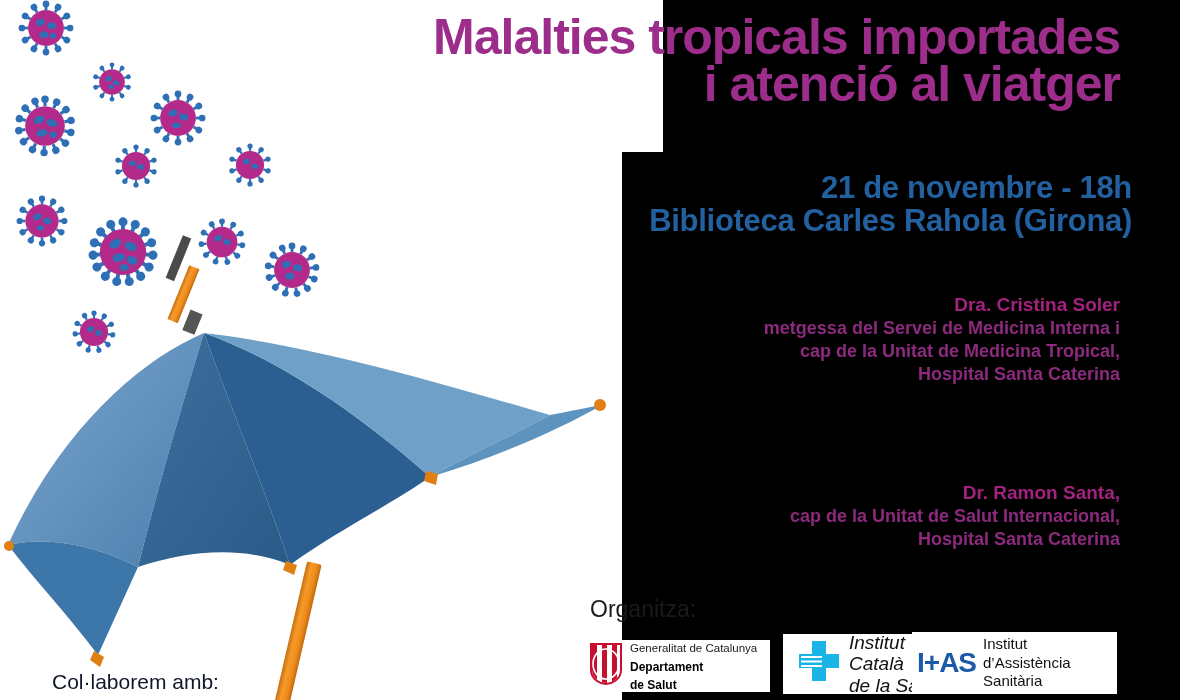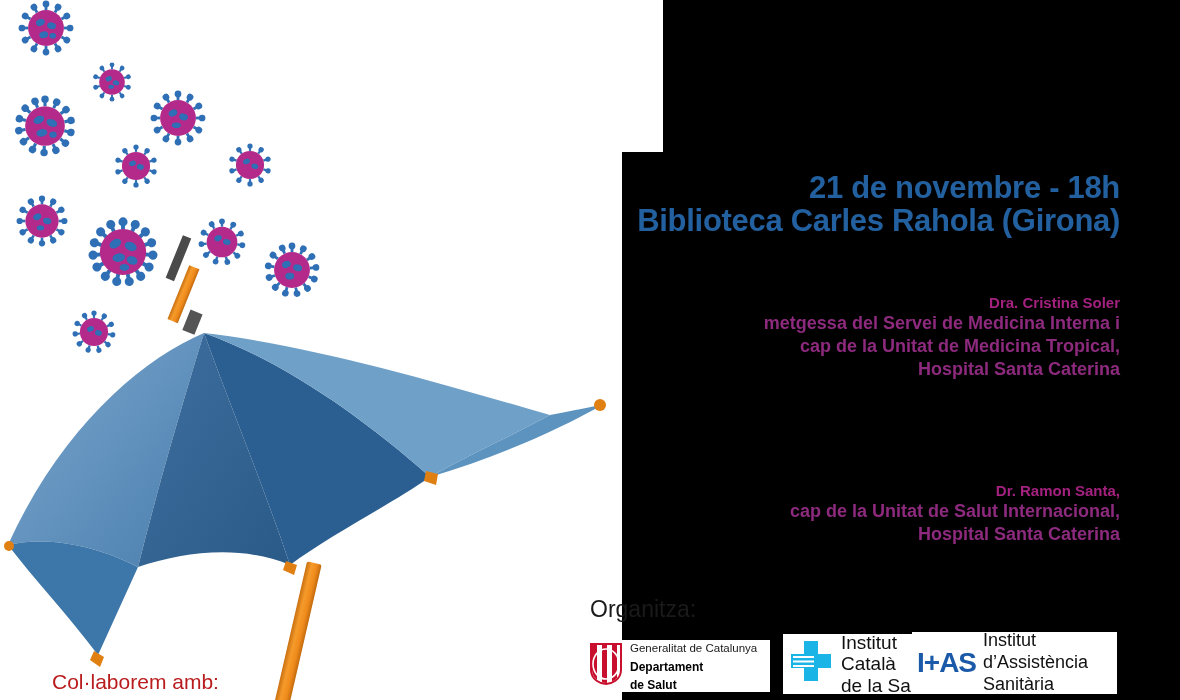--- a/index.html
+++ b/index.html
@@ -69,21 +69,21 @@
     color: #9c2d8a;
     font-size: 50px;
     font-weight: bold;
     letter-spacing: -1px;
     font-family: "Liberation Sans", sans-serif;
   }
 
   #datetime-block {
     position: absolute;
     top: 172px;
-    left: 0;
+    left: 12px;
     width: 1120px;
     text-align: right;
     z-index: 5;
     line-height: 1.06;
   }
   .datetime-line {
     display: block;
     color: #22609f;
     font-size: 31px;
     font-weight: bold;
@@ -96,21 +96,21 @@
     width: 560px;
     text-align: right;
     z-index: 5;
     line-height: 1.28;
   }
   #speaker-1 { top: 293px; }
   #speaker-2 { top: 481px; }
   .speaker-name {
     display: block;
     color: #a4217f;
-    font-size: 15px;
+    font-size: 19px;
     font-weight: bold;
   }
   .speaker-role {
     display: block;
     color: #8d2a7e;
     font-size: 18px;
     font-weight: bold;
   }
 
   #organitza-label {
@@ -120,21 +120,21 @@
     font-size: 23px;
     color: #1a1a1a;
     z-index: 6;
     font-weight: normal;
   }
   #collaborem-label {
     position: absolute;
     left: 52px;
     top: 670px;
     font-size: 21px;
-    color: #b91c1c;
+    color: #0f172a;
     z-index: 6;
     text-align: center;
   }
 
   
   .logo-box {
     position: absolute;
     background: #ffffff;
     z-index: 6;
     display: flex;
@@ -146,39 +146,40 @@
     top: 640px;
     width: 185px;
     height: 52px;
     padding: 3px 4px;
   }
   #logo-ics {
     left: 783px;
     top: 634px;
     width: 172px;
     height: 60px;
-    padding: 3px 5px;
+    padding: 3px 13px;
+    font-style: italic;
   }
   #logo-ias {
     left: 912px;
     top: 632px;
     width: 205px;
     height: 62px;
     padding: 12px 5px;
   }
   .logo-text {
     font-family: "Liberation Sans", sans-serif;
     color: #000000;
     line-height: 1.16;
   }
   .gencat-top { font-size: 11.5px; font-weight: normal; color:#1a1a1a; }
   .gencat-bold { font-size: 12px; font-weight: bold; color:#000; }
   .ics-text { font-size: 19px; font-weight: normal; color:#111; line-height:1.12; }
   .ias-word { font-size: 28px; font-weight: bold; color:#1a5aa8; letter-spacing:-1px; }
-  .ias-text { font-size: 18px; color:#111; line-height:1.22; }
+  .ias-text { font-size: 15px; color:#111; line-height:1.22; }
   .logo-sep { width: 7px; flex: 0 0 auto; }
 </style>
 </head>
 <body>
 
 <div id="poster">
 
   <div class="virus" style="left:18px; top:0px;">
     <svg width="56" height="56" viewBox="0 0 100 100">
       <g fill="#2f6fb5">
@@ -870,20 +871,24 @@
       <rect x="327" y="578" width="15" height="78" rx="2" fill="url(#shaftGrad)" transform="rotate(13 334 617)"></rect>
 
       <path d="M 350,650 C 380,690 440,688 462,654 C 480,626 468,598 444,588" fill="none" stroke="#ef8f1e" stroke-width="17" stroke-linecap="round"></path>
       <path d="M 352,654 C 380,688 436,686 456,656 C 472,630 462,606 442,596" fill="none" stroke="#d4781a" stroke-width="5" stroke-linecap="round" opacity="0.5"></path>
     </svg>
   </div>
 
   <div id="dark-panel"></div>
   <div id="dark-panel-2"></div>
 
+  <div id="title-block">
+    <span class="title-line">Malalties tropicals importades</span>
+    <span class="title-line">i atenció al viatger</span>
+  </div>
 
   <div id="datetime-block">
     <span class="datetime-line">21 de novembre - 18h</span>
     <span class="datetime-line">Biblioteca Carles Rahola (Girona)</span>
   </div>
 
   <div class="speaker-block" id="speaker-1">
     <span class="speaker-name">Dra. Cristina Soler</span>
     <span class="speaker-role">metgessa del Servei de Medicina Interna i</span>
     <span class="speaker-role">cap de la Unitat de Medicina Tropical,</span>

